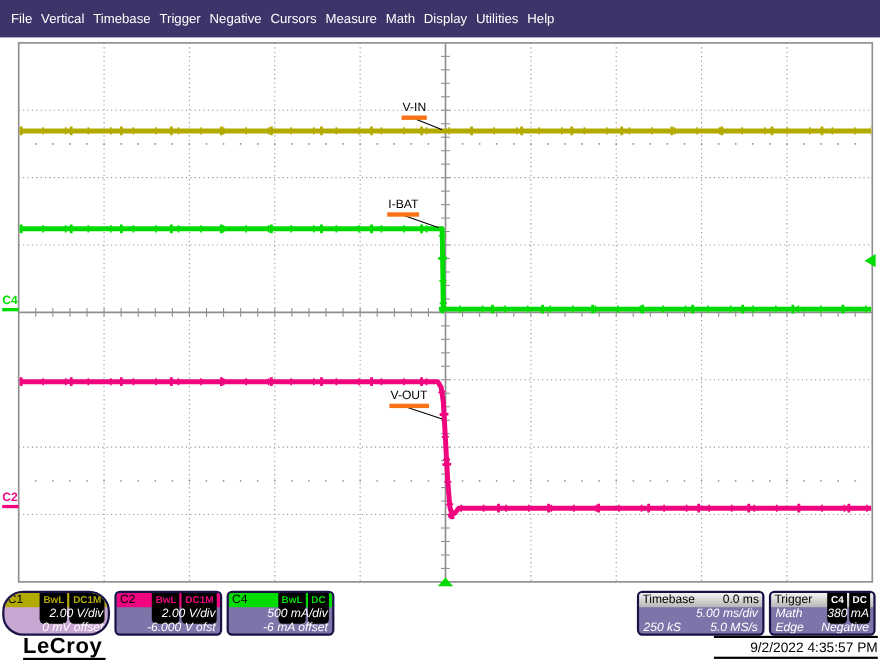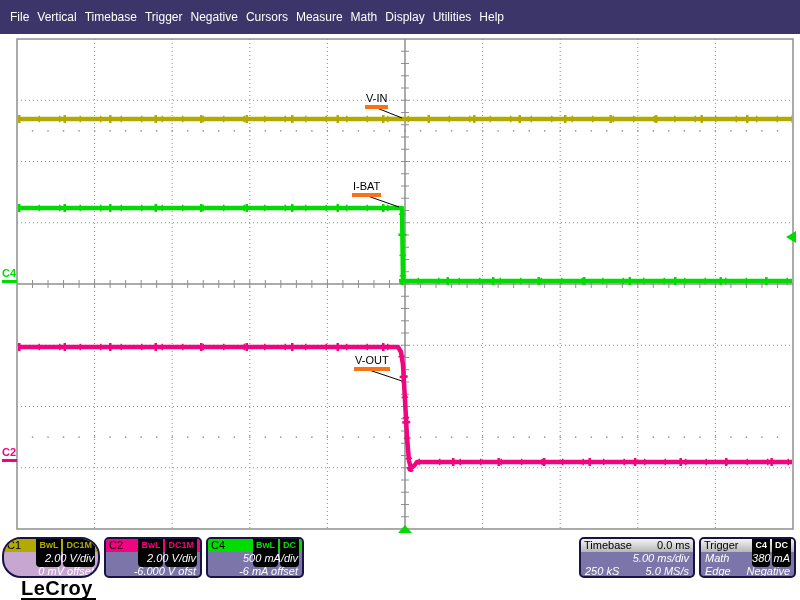--- a/index.html
+++ b/index.html
@@ -380,14 +380,15 @@
       <span>Math</span>
       <span>380 mA</span>
     </div>
     <div class="box-row split">
       <span>Edge</span>
       <span>Negative</span>
     </div>
   </div>
 
   <div class="logo">LeCroy</div>
+  <div class="datetime">9/2/2022 4:35:57 PM</div>
 
 </div>
 
 </body></html>

